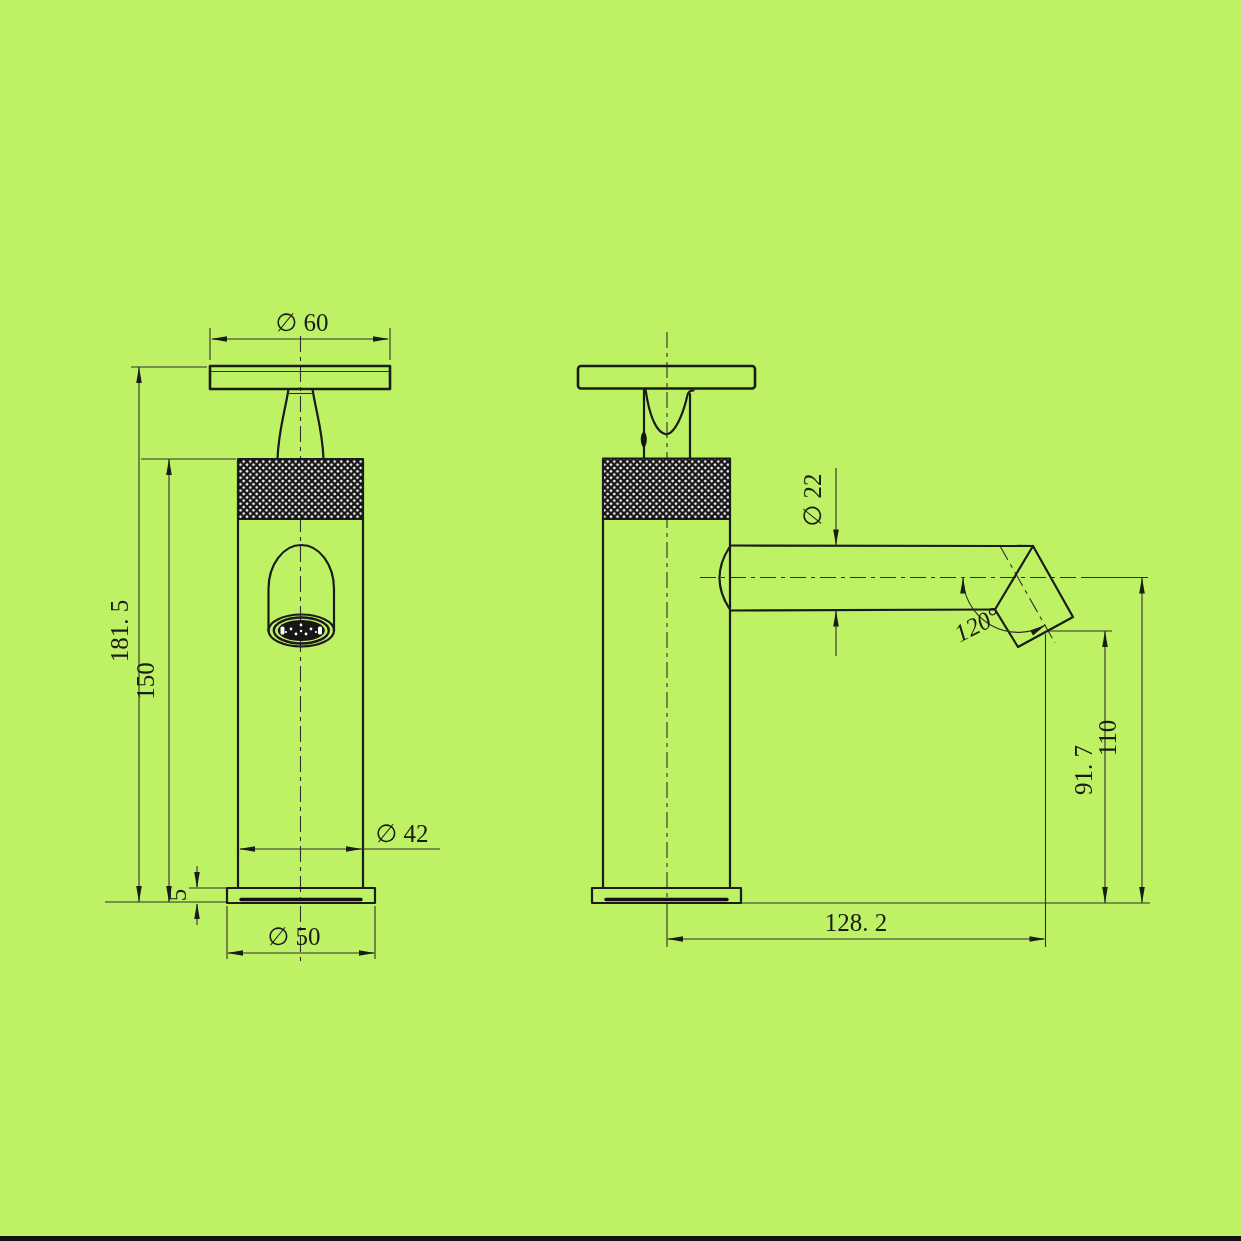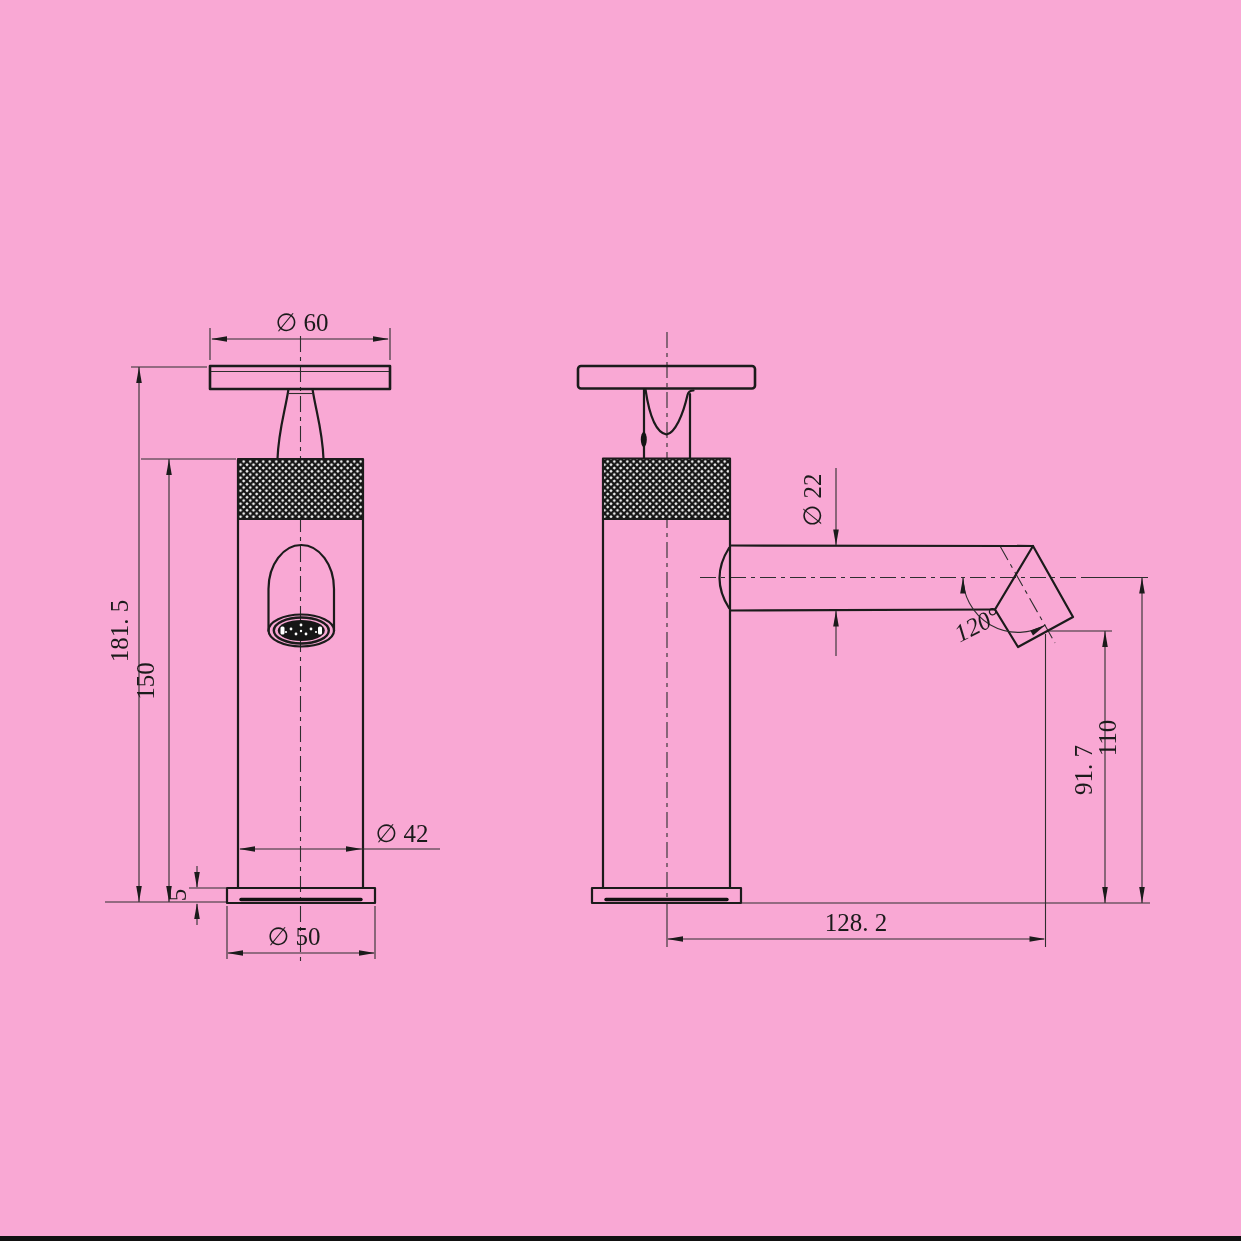--- a/index.html
+++ b/index.html
@@ -4,21 +4,21 @@
 <style>
   html, body {
     margin: 0;
     padding: 0;
     background: #ffffff;
   }
   .sheet {
     position: relative;
     width: 1241px;
     height: 1241px;
-    background: #f9a8d4;
+    background: #bef264;
     overflow: hidden;
     font-family: "Liberation Serif", "DejaVu Serif", serif;
   }
   svg { display: block; }
   .outline  { stroke: #1b1b1b; stroke-width: 2.2; fill: none; stroke-linejoin: round; stroke-linecap: round; }
   .outline2 { stroke: #1b1b1b; stroke-width: 2.6; fill: none; stroke-linejoin: round; }
   .thickline{ stroke: #111111; stroke-width: 3.4; fill: none; stroke-linecap: round; }
   .thin     { stroke: #2e2e2e; stroke-width: 1.1; fill: none; }
   .cline    { stroke: #2e2e2e; stroke-width: 1.1; fill: none; stroke-dasharray: 16 5 4 5; }
   .arr      { fill: #1b1b1b; stroke: none; }

